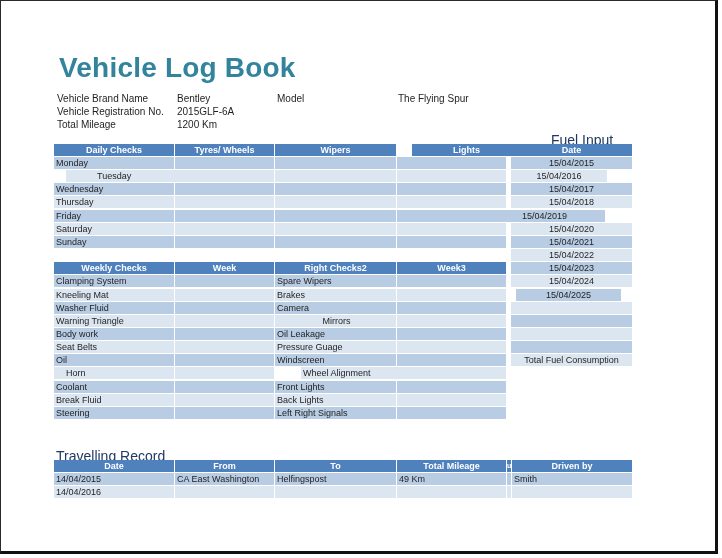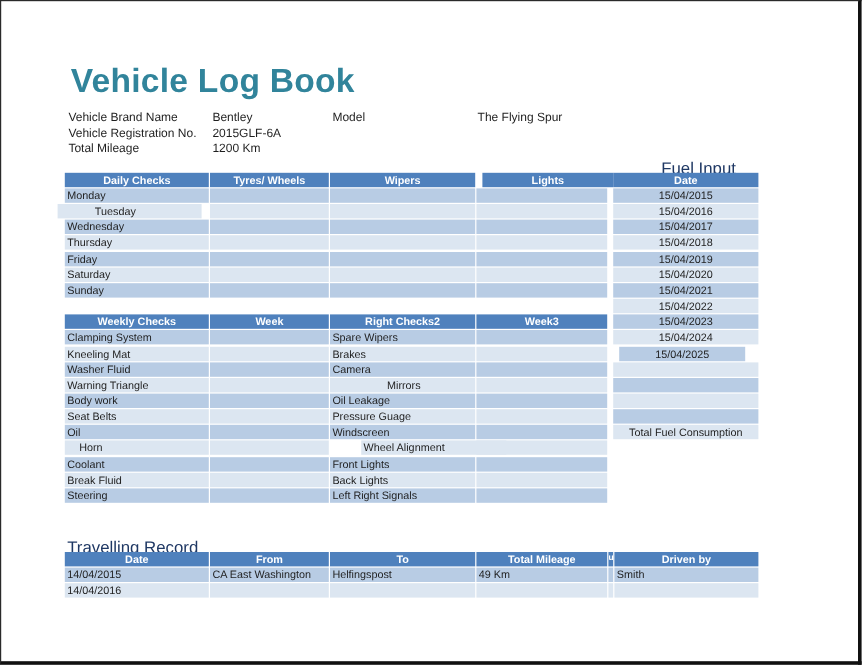--- a/index.html
+++ b/index.html
@@ -34,30 +34,30 @@
 <div class="info" style="left:57px;top:106px;">Vehicle Registration No.</div>
 <div class="info" style="left:177px;top:106px;">2015GLF-6A</div>
 <div class="info" style="left:57px;top:119px;">Total Mileage</div>
 <div class="info" style="left:177px;top:119px;">1200 Km</div>
 
 <div class="grid" style="left:0;top:0;">
   <div class="row hdr" style="top:144px;left:0;">
     <div class="cell" style="left:54px;width:120px;">Daily Checks</div>
     <div class="cell" style="left:175px;width:99px;">Tyres/ Wheels</div>
     <div class="cell" style="left:275px;width:121px;">Wipers</div>
-    <div class="cell" style="left:402px;width:109px;">Lights</div>
+    <div class="cell" style="left:412px;width:109px;">Lights</div>
   </div>
   <div class="row dark" style="top:157px;">
     <div class="cell" style="left:54px;width:120px;">Monday</div>
     <div class="cell" style="left:175px;width:99px;"></div>
     <div class="cell" style="left:275px;width:121px;"></div>
     <div class="cell" style="left:397px;width:109px;"></div>
   </div>
   <div class="row light" style="top:170px;">
-    <div class="cell" style="left:48px;width:120px;padding-left:31px;">Tuesday</div>
+    <div class="cell" style="left:66px;width:120px;padding-left:31px;">Tuesday</div>
     <div class="cell" style="left:175px;width:99px;"></div>
     <div class="cell" style="left:275px;width:121px;"></div>
     <div class="cell" style="left:397px;width:109px;"></div>
   </div>
   <div class="row dark" style="top:183px;">
     <div class="cell" style="left:54px;width:120px;">Wednesday</div>
     <div class="cell" style="left:175px;width:99px;"></div>
     <div class="cell" style="left:275px;width:121px;"></div>
     <div class="cell" style="left:397px;width:109px;"></div>
   </div>
@@ -164,30 +164,30 @@
 
 <div class="cap" style="left:551px;top:132px;">Fuel Input</div>
 <div class="grid" style="left:0;top:0;">
   <div class="row hdr" style="top:144px;">
     <div class="cell" style="left:511px;width:121px;">Date</div>
   </div>
   <div class="row dark" style="top:157px;">
       <div class="cell center" style="left:511px;width:121px;">15/04/2015</div>
     </div>
   <div class="row light" style="top:170px;">
-      <div class="cell center" style="left:511px;width:121px;">15/04/2016</div>
+      <div class="cell center" style="left:511px;width:96px;">15/04/2016</div>
     </div>
   <div class="row dark" style="top:183px;">
       <div class="cell center" style="left:511px;width:121px;">15/04/2017</div>
     </div>
   <div class="row light" style="top:196px;">
       <div class="cell center" style="left:511px;width:121px;">15/04/2018</div>
     </div>
   <div class="row dark" style="top:210px;">
-      <div class="cell center" style="left:511px;width:121px;">15/04/2019</div>
+      <div class="cell center" style="left:484px;width:121px;">15/04/2019</div>
     </div>
   <div class="row light" style="top:223px;">
       <div class="cell center" style="left:511px;width:121px;">15/04/2020</div>
     </div>
   <div class="row dark" style="top:236px;">
       <div class="cell center" style="left:511px;width:121px;">15/04/2021</div>
     </div>
   <div class="row light" style="top:249px;">
       <div class="cell center" style="left:511px;width:121px;">15/04/2022</div>
     </div>

